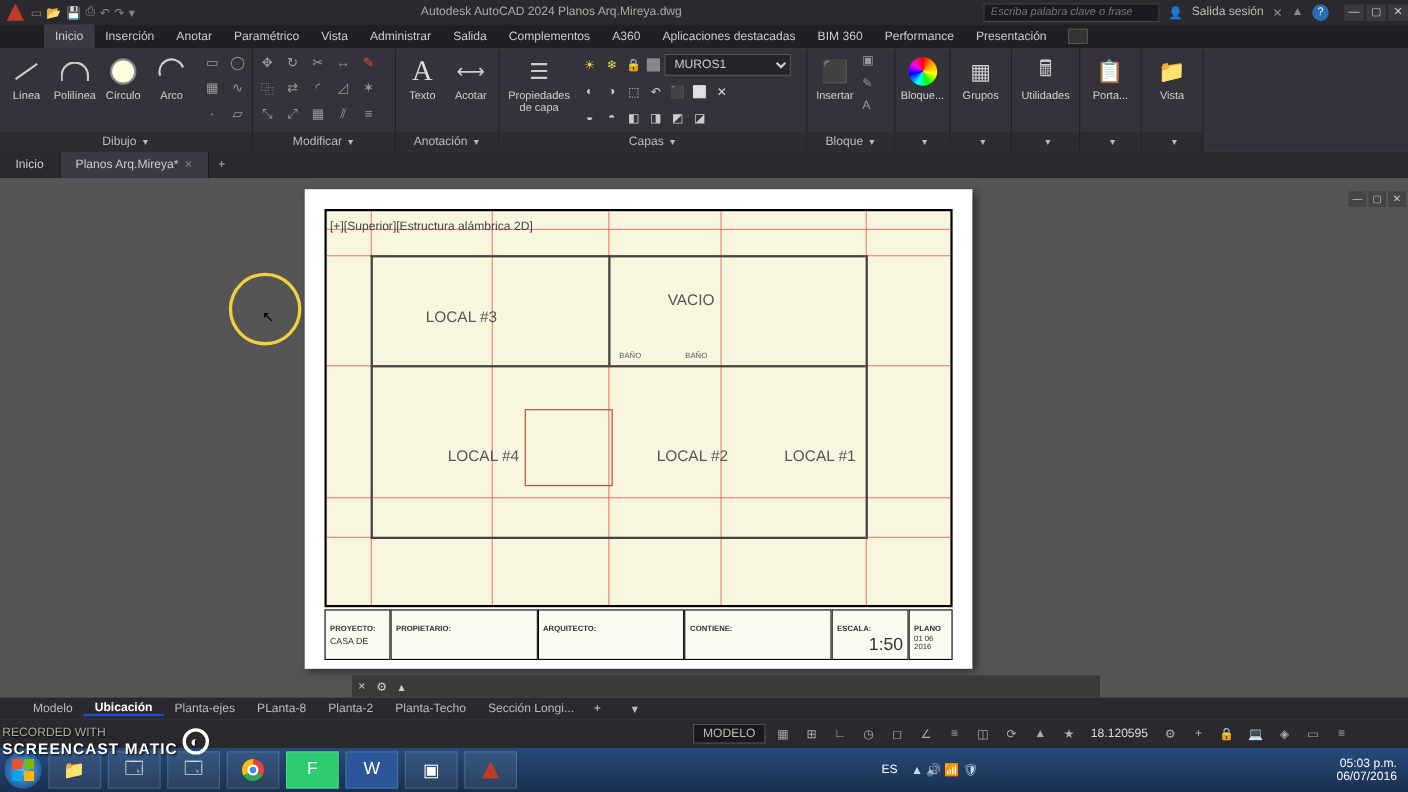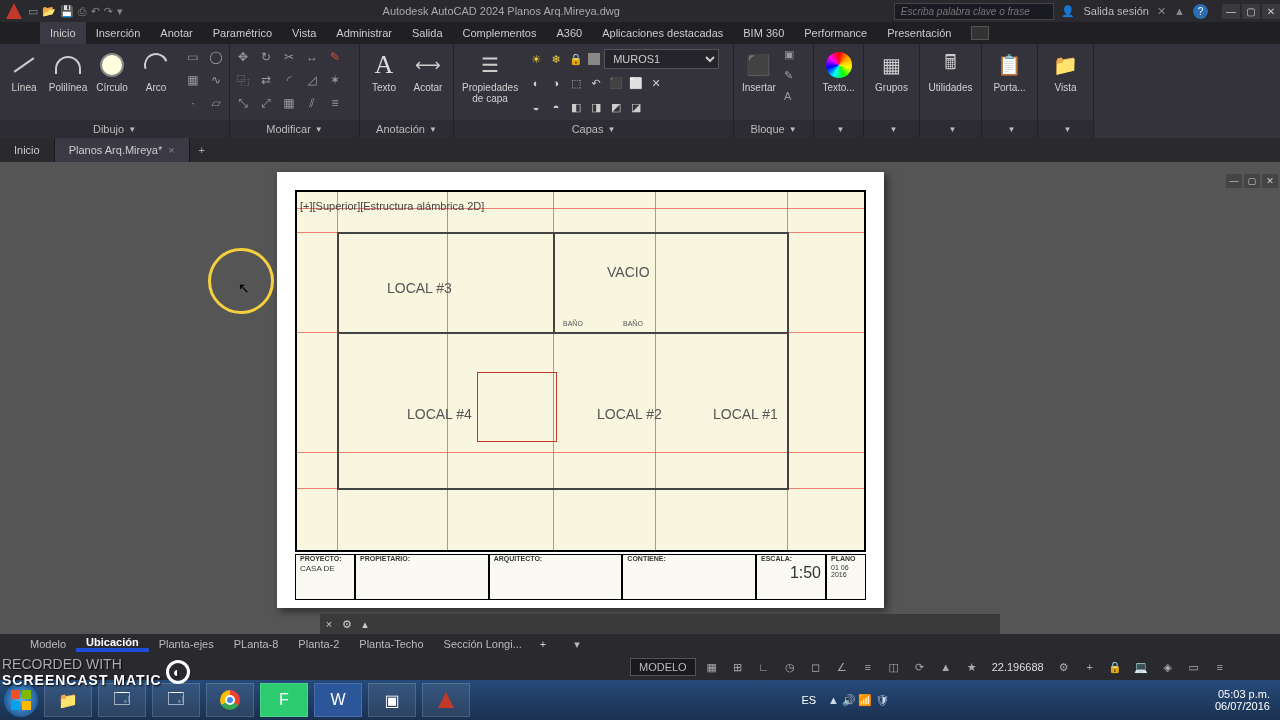--- a/index.html
+++ b/index.html
@@ -52,48 +52,48 @@
   .paper{ position:absolute; left:277px; top:10px; width:607px; height:436px; background:#fff; box-shadow:3px 3px 8px rgba(0,0,0,.5); }
   .paper-win{ position:absolute; right:2px; top:12px; display:flex; gap:2px;}
   .paper-win div{ width:16px;height:14px; background:#444; color:#ccc; font-size:9px; display:flex;align-items:center;justify-content:center;}
   .viewport-label{ position:absolute; left:300px; top:38px; font-size:11px; color:#444;}
   .drawing{ position:absolute; left:18px; top:18px; right:18px; bottom:56px; background:#f9f6e0; border:2px solid #000;}
   .grid-h{ position:absolute; left:0; right:0; height:1px; background:#e74c3c; opacity:.7;}
   .grid-v{ position:absolute; top:0; bottom:0; width:1px; background:#e74c3c; opacity:.7;}
   .wall{ position:absolute; background:#444;}
   .room-lbl{ position:absolute; font-size:14px; color:#555; font-family: Arial;}
   .title-block{ position:absolute; left:18px; right:18px; bottom:8px; height:46px; display:flex; font-size:8px; color:#333;}
-  .title-block .cell{ border:1px solid #000; padding:0 4px; flex:1; background:#fafaf2; display:flex; flex-direction:column; gap:2px;}
+  .title-block .cell{ border:1px solid #000; padding:14px 4px; flex:1; background:#fafaf2; display:flex; flex-direction:column; gap:2px;}
   .title-block .hdr{ font-size:7px; font-weight:bold;}
   .title-block .scale{ flex:0 0 70px;}
   .title-block .plano{ flex:0 0 40px;}
   .cmd-overlay{ position:absolute; left:320px; bottom:10px; width:560px; background:#d0d0d0; color:#000; font-family: Consolas, monospace; font-size:11px; padding:2px 4px; line-height:14px;}
   .cmd-input-row{ position:absolute; left:320px; bottom:0; width:680px; height:20px; background:#3a3a3a; display:flex; align-items:center; color:#888; font-size:11px;}
   .cmd-input-row .close{ width:18px; text-align:center; color:#ccc;}
   .cmd-input-row .prompt{ flex:1; padding-left:18px; font-style:italic; color:#888; background:#2a2a2a; height:16px; line-height:16px;}
 
   
   .layout-tabs{ height:20px; background:#2a2a2e; display:flex; align-items:center; color:#bbb; font-size:11px; padding-left:20px;}
   .layout-tabs .lt{ padding:0 10px; cursor:pointer;}
-  .layout-tabs .lt.active{ color:#fff; font-weight:bold; border-bottom:4px solid #1d4ed8;}
+  .layout-tabs .lt.active{ color:#fff; font-weight:bold; border-bottom:2px solid #1d4ed8;}
   .layout-tabs .plus{ padding:0 8px; color:#ccc;}
 
   
   .status-bar{ height:26px; background:#2a2a2e; display:flex; align-items:center; color:#bbb; font-size:11px; gap:6px; padding:0 4px;}
   .status-bar .sbtn{ width:20px; height:20px; display:flex; align-items:center; justify-content:center; color:#aaa; border:1px solid transparent;}
   .status-bar .sel{ background:#1a1a1e; padding:2px 8px; border:1px solid #555;}
   .status-bar .coord{ color:#ddd; padding:0 4px;}
 
   
   .taskbar{ height:40px; background:linear-gradient(#254b7a,#1a3050); display:flex; align-items:center; padding:0 4px; gap:6px; color:#fff; font-size:11px;}
   .taskbar .start{ width:34px;height:34px;border-radius:50%;background:radial-gradient(circle,#5db2ff,#0a3a6b); display:flex;flex-wrap:wrap; padding:7px; gap:2px;}
   .taskbar .start div{width:9px;height:9px;}
   .taskbar .tico{ width:48px; height:34px; background:rgba(255,255,255,.08); border:1px solid rgba(255,255,255,.15); display:flex;align-items:center;justify-content:center; font-size:16px;}
   .taskbar .watermark{ position:absolute; left:0; bottom:32px; color:#fff; font-size:14px; letter-spacing:1px; text-shadow:1px 1px 2px #000; display:flex; align-items:center; gap:4px; padding-left:2px;}
-  .taskbar .watermark .rec{ font-size:14px; color:#aaa; letter-spacing:0;}
+  .taskbar .watermark .rec{ font-size:11px; color:#aaa; letter-spacing:0;}
   .taskbar .clock{ margin-left:auto; text-align:right; font-size:11px; line-height:12px; padding-right:6px;}
   .taskbar .lang{ padding:0 6px;}
   .taskbar .tray{ display:flex; gap:6px; align-items:center; font-size:11px; color:#cde;}
 
   
   .i-line{ width:24px;height:2px;background:#ccc; transform:rotate(-35deg);}
   .i-poly{ width:26px;height:18px;border:2px solid #ccc;border-bottom:none;border-radius:14px 14px 0 0;}
   .i-circ{ width:24px;height:24px;border:2px solid #888;border-radius:50%; background:#ffffe0;}
   .i-arc{ width:24px;height:24px;border:2px solid #ccc;border-radius:50%;border-right-color:transparent;border-bottom-color:transparent; transform:rotate(25deg);}
   .i-text{ font-family:"Times New Roman"; font-size:26px; color:#ddd;}
@@ -285,21 +285,21 @@
         <span>Bloque</span>
         <span class="caret">▼</span>
       </div>
   </div>
 
   <div class="panel" style="width:50px;">
     <div class="big-btn">
         <div class="ico">
           <div class="color-wheel"></div>
         </div>
-        <span>Texto...</span>
+        <span>Bloque...</span>
       </div>
     <div class="label-row">
         <span class="caret">▼</span>
       </div>
   </div>
 
   <div class="panel" style="width:56px;">
     <div class="big-btn">
         <div class="ico" style="font-size:20px;color:#ccc;">▦</div>
         <span>Grupos</span>
@@ -443,21 +443,21 @@
   <div class="sbtn">⊞</div>
   <div class="sbtn">∟</div>
   <div class="sbtn">◷</div>
   <div class="sbtn">◻</div>
   <div class="sbtn">∠</div>
   <div class="sbtn">≡</div>
   <div class="sbtn">◫</div>
   <div class="sbtn">⟳</div>
   <div class="sbtn">▲</div>
   <div class="sbtn">★</div>
-  <div class="coord">22.196688</div>
+  <div class="coord">18.120595</div>
   <div class="sbtn">⚙</div>
   <div class="sbtn">+</div>
   <div class="sbtn">🔒</div>
   <div class="sbtn">💻</div>
   <div class="sbtn">◈</div>
   <div class="sbtn">▭</div>
   <div class="sbtn">≡</div>
 </div>
 
 <div class="taskbar">

